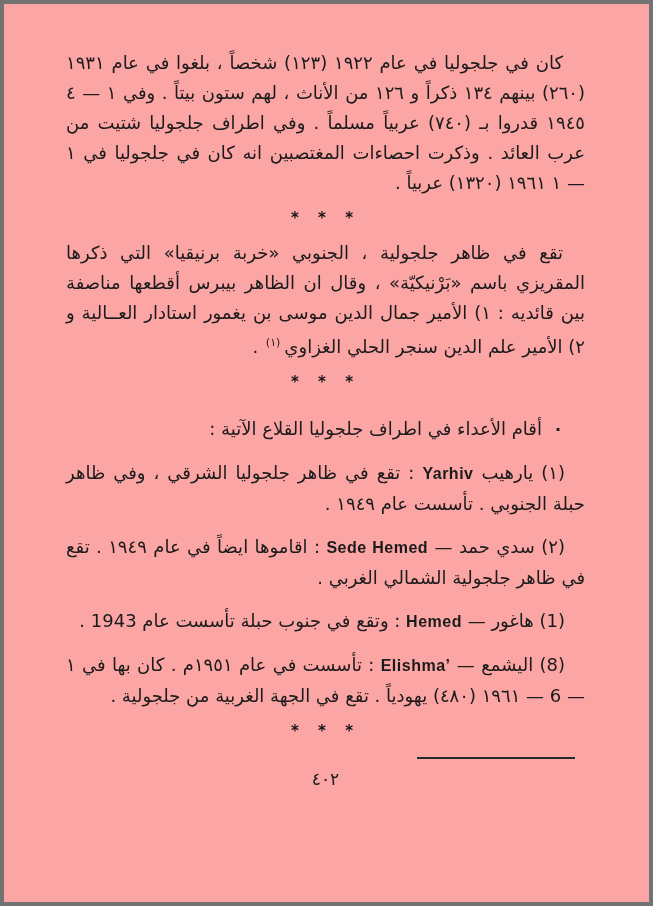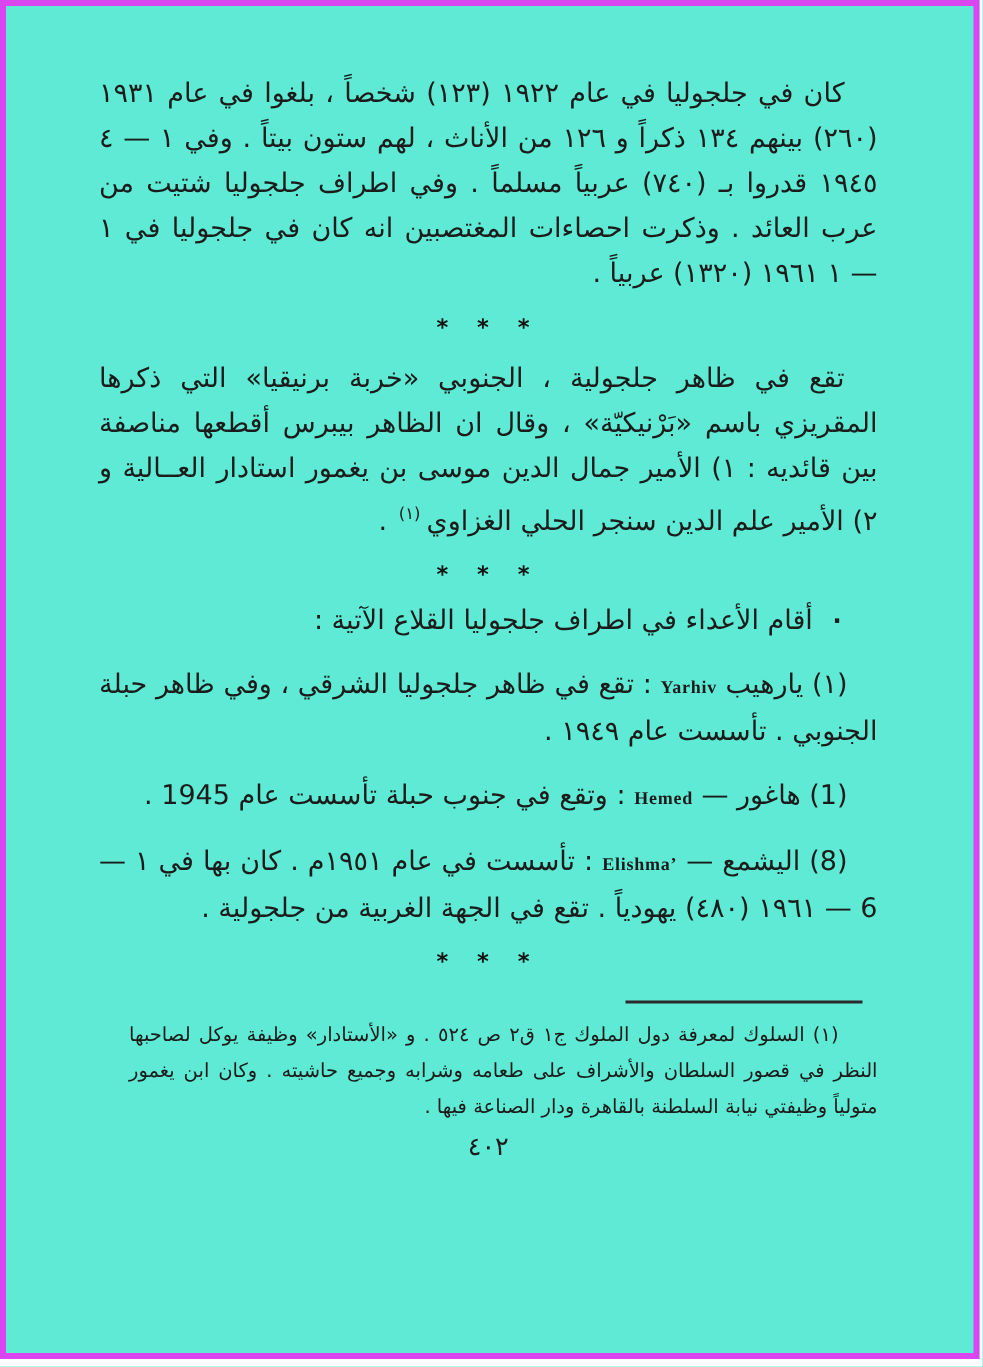--- a/index.html
+++ b/index.html
@@ -3,22 +3,22 @@
 <meta charset="utf-8">
 <style>
   html,body{margin:0;padding:0;}
   body{
     width:655px;height:911px;position:relative;overflow:hidden;
     background:#ffffff;
     font-family:"DejaVu Sans",sans-serif;
   }
   .frame{
     position:absolute;top:0;left:0;right:2px;bottom:5px;
-    border:4px solid #d946ef;
-    background:#5eead4;
+    border:4px solid #737373;
+    background:#fca5a5;
     box-sizing:border-box;
   }
   .content{
     position:absolute;top:44px;right:64px;left:62px;
     direction:rtl;
     color:#1b1b1b;
   }
   p{margin:0;}
   .body{
     font-size:18px;line-height:30px;
@@ -27,33 +27,33 @@
   }
   .para2{margin-top:8px;}
   .sep{
     direction:ltr;text-align:center;
     font-size:15px;font-weight:bold;letter-spacing:7px;
     line-height:24px;margin-top:8px;
     color:#141414;
   }
   .intro{
     font-size:18px;line-height:30px;
-    margin-top:4px;
+    margin-top:20px;
     padding-right:24px;
     text-align:right;
   }
   .bullet{
     display:inline-block;margin-left:13px;
     font-weight:bold;font-size:16px;
   }
   .item{margin-top:13px;text-indent:20px;}
   .latin{
-    font-family:Liberation Serif, serif;
+    font-family:Liberation Sans, sans-serif;
     font-weight:bold;
-    font-size:12px;
+    font-size:16px;
     letter-spacing:0.5px;
   }
   .fnref{
     font-size:11px;
     padding:0 4px 0 2px;
   }
   .fn-divider{
     width:158px;height:0;
     border-top:2px solid #2a2a2a;
     margin:14px 10px 10px 0;
@@ -81,27 +81,27 @@
     <div class="sep">* * *</div>
 
     <p class="body para2"><span>تقع في ظاهر جلجولية ، الجنوبي «خربة برنيقيا» التي ذكرها المقريزي باسم «بَرْنيكيّة» ، وقال ان الظاهر بيبرس أقطعها مناصفة بين قائديه : ١) الأمير جمال الدين موسى بن يغمور استادار العــالية و ٢) الأمير علم الدين سنجر الحلي الغزاوي</span><sup class="fnref">(١)</sup><span> .</span></p>
 
     <div class="sep">* * *</div>
 
     <p class="intro"><span class="bullet">·</span><span>أقام الأعداء في اطراف جلجوليا القلاع الآتية :</span></p>
 
     <p class="body item"><span>(١) يارهيب </span><span class="latin" dir="ltr">Yarhiv</span><span> : تقع في ظاهر جلجوليا الشرقي ، وفي ظاهر حبلة الجنوبي . تأسست عام ١٩٤٩ .</span></p>
 
+    <p class="body item"><span>(٢) سدي حمد — </span><span class="latin" dir="ltr">Sede Hemed</span><span> : اقاموها ايضاً في عام ١٩٤٩ . تقع في ظاهر جلجولية الشمالي الغربي .</span></p>
 
-    <p class="body item"><span>(1) هاغور — </span><span class="latin" dir="ltr">Hemed</span><span> : وتقع في جنوب حبلة تأسست عام 1945 .</span></p>
+    <p class="body item"><span>(1) هاغور — </span><span class="latin" dir="ltr">Hemed</span><span> : وتقع في جنوب حبلة تأسست عام 1943 .</span></p>
 
     <p class="body item"><span>(8) اليشمع — </span><span class="latin" dir="ltr">Elishma’</span><span> : تأسست في عام ١٩٥١م . كان بها في ١ — 6 — ١٩٦١ (٤٨٠) يهودياً . تقع في الجهة الغربية من جلجولية .</span></p>
 
     <div class="sep">* * *</div>
 
     <div class="fn-divider"></div>
 
-    <p class="footnote">(١) السلوك لمعرفة دول الملوك ج١ ق٢ ص ٥٢٤ . و «الأستادار» وظيفة يوكل لصاحبها النظر في قصور السلطان والأشراف على طعامه وشرابه وجميع حاشيته . وكان ابن يغمور متولياً وظيفتي نيابة السلطنة بالقاهرة ودار الصناعة فيها .</p>
 
     <div class="page-number">٤٠٢</div>
 
   </div>
 </div>
 
 </body></html>

